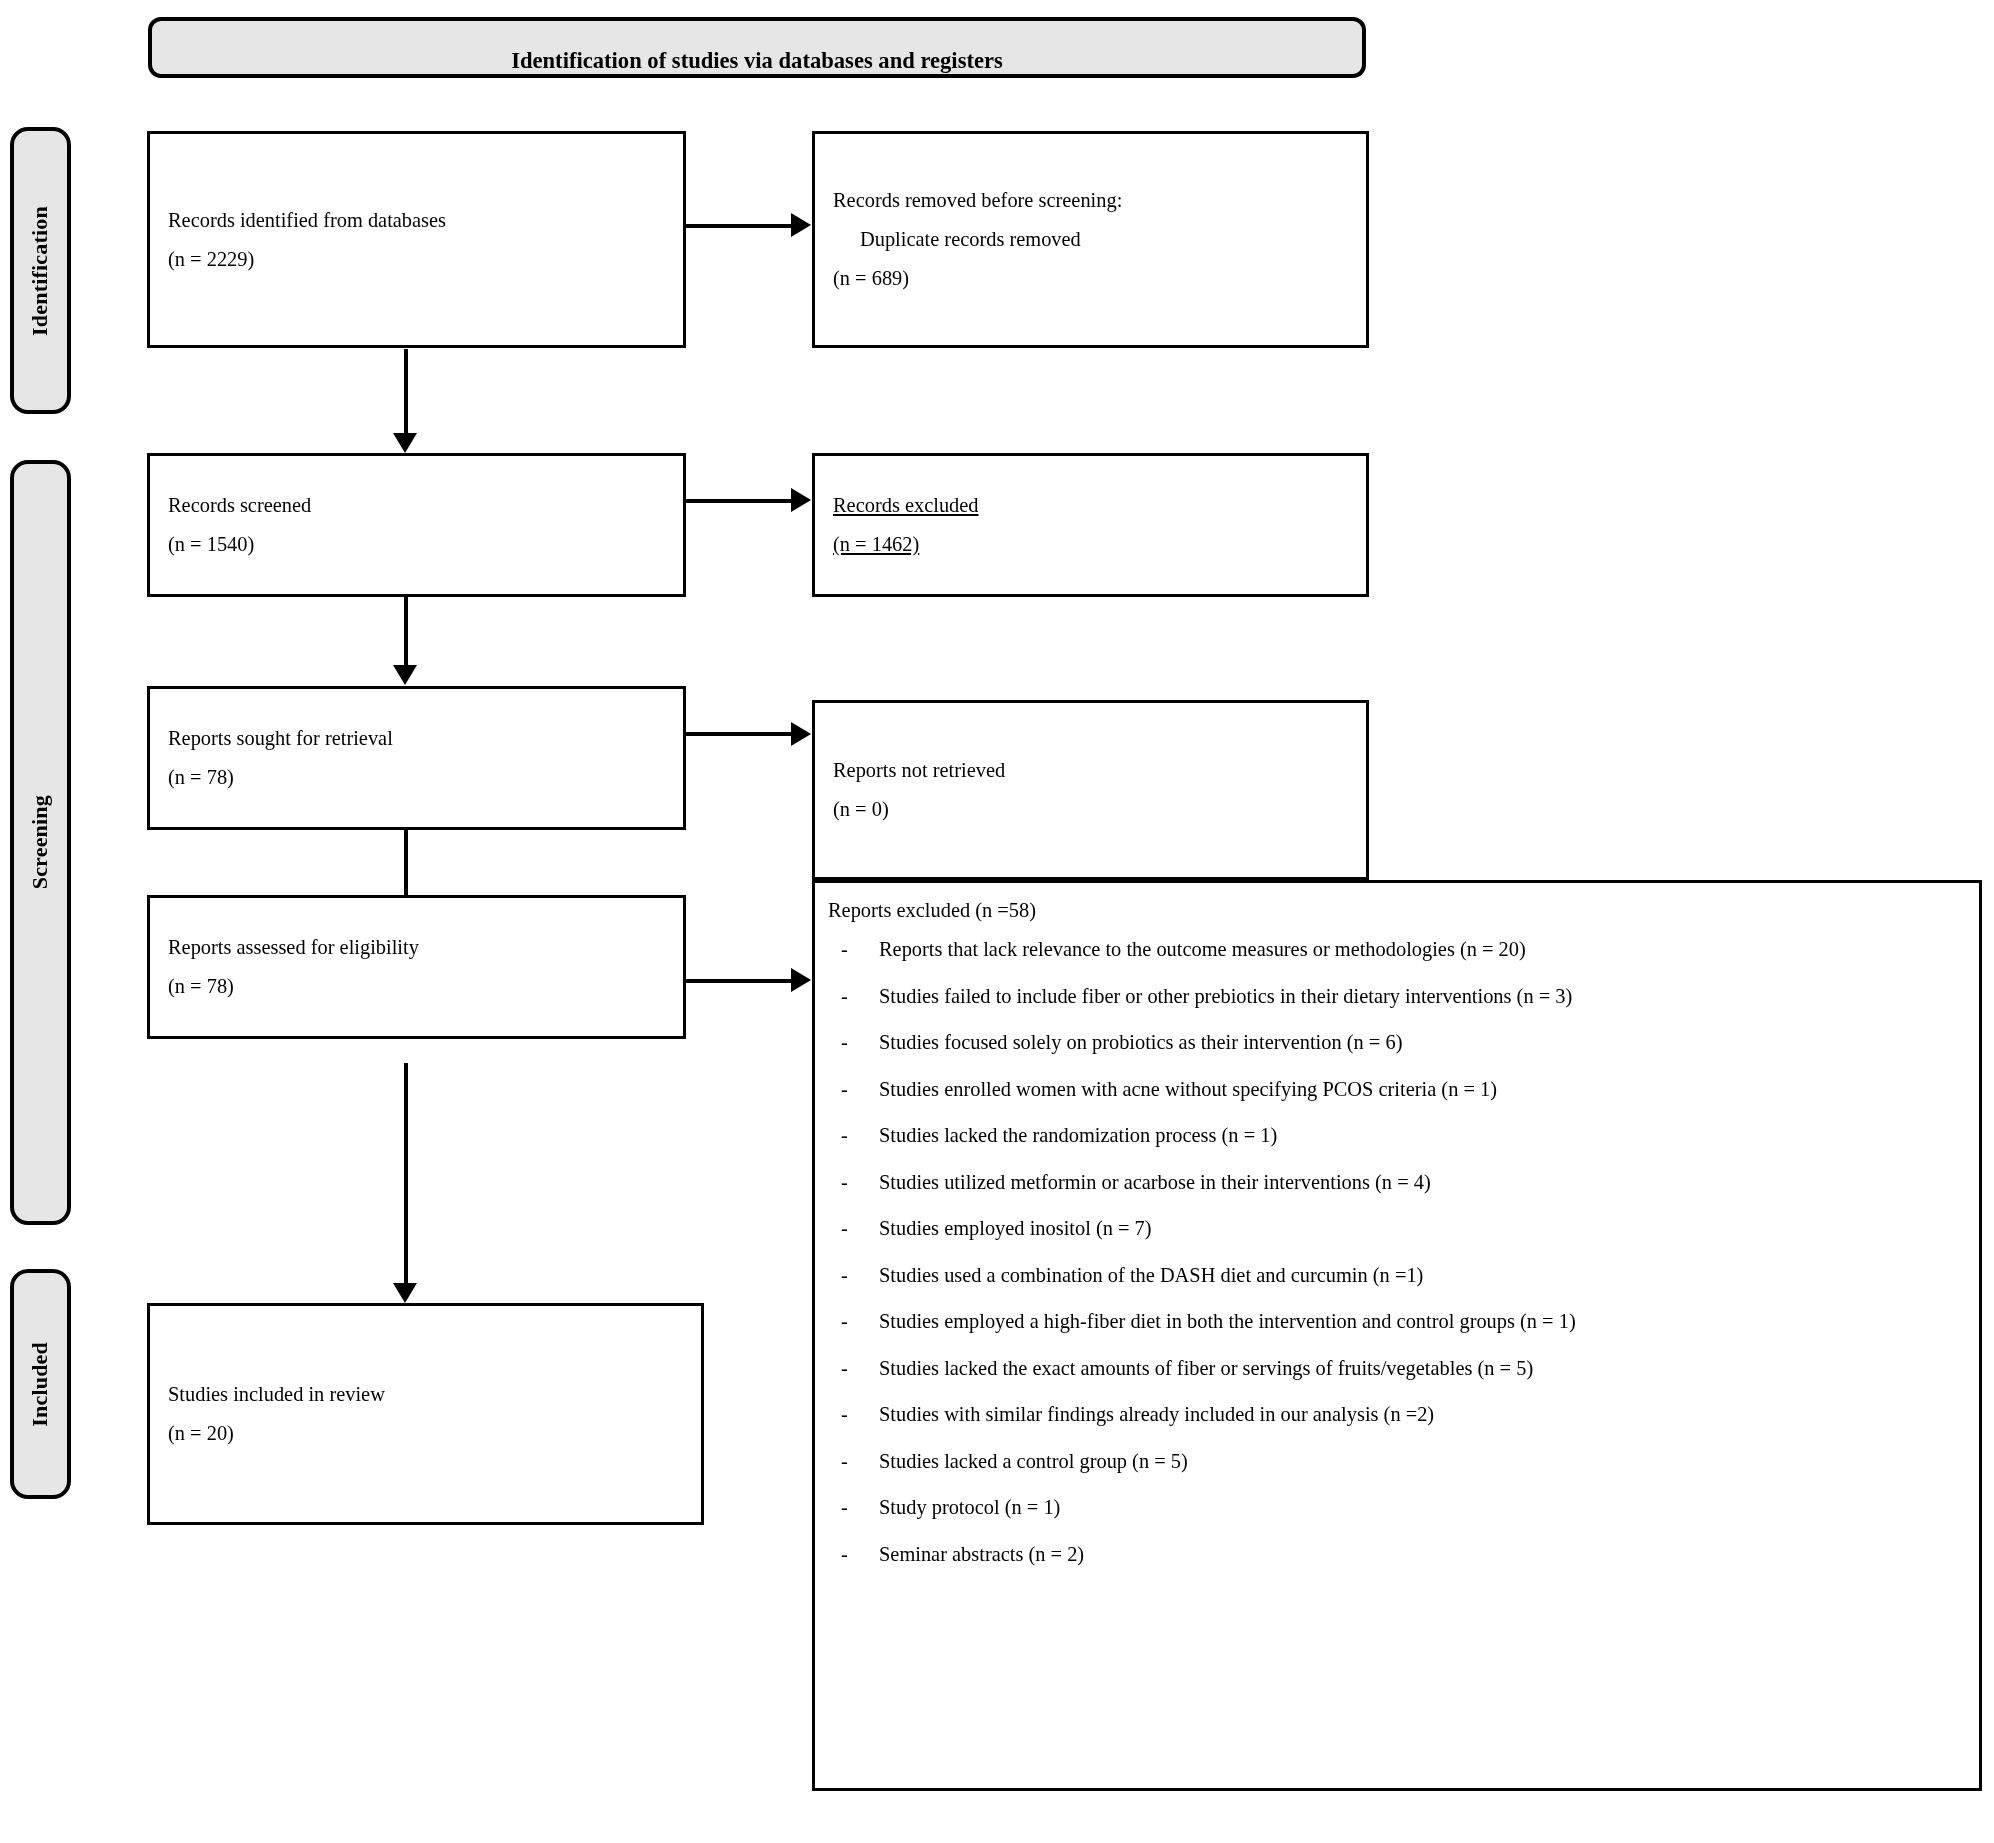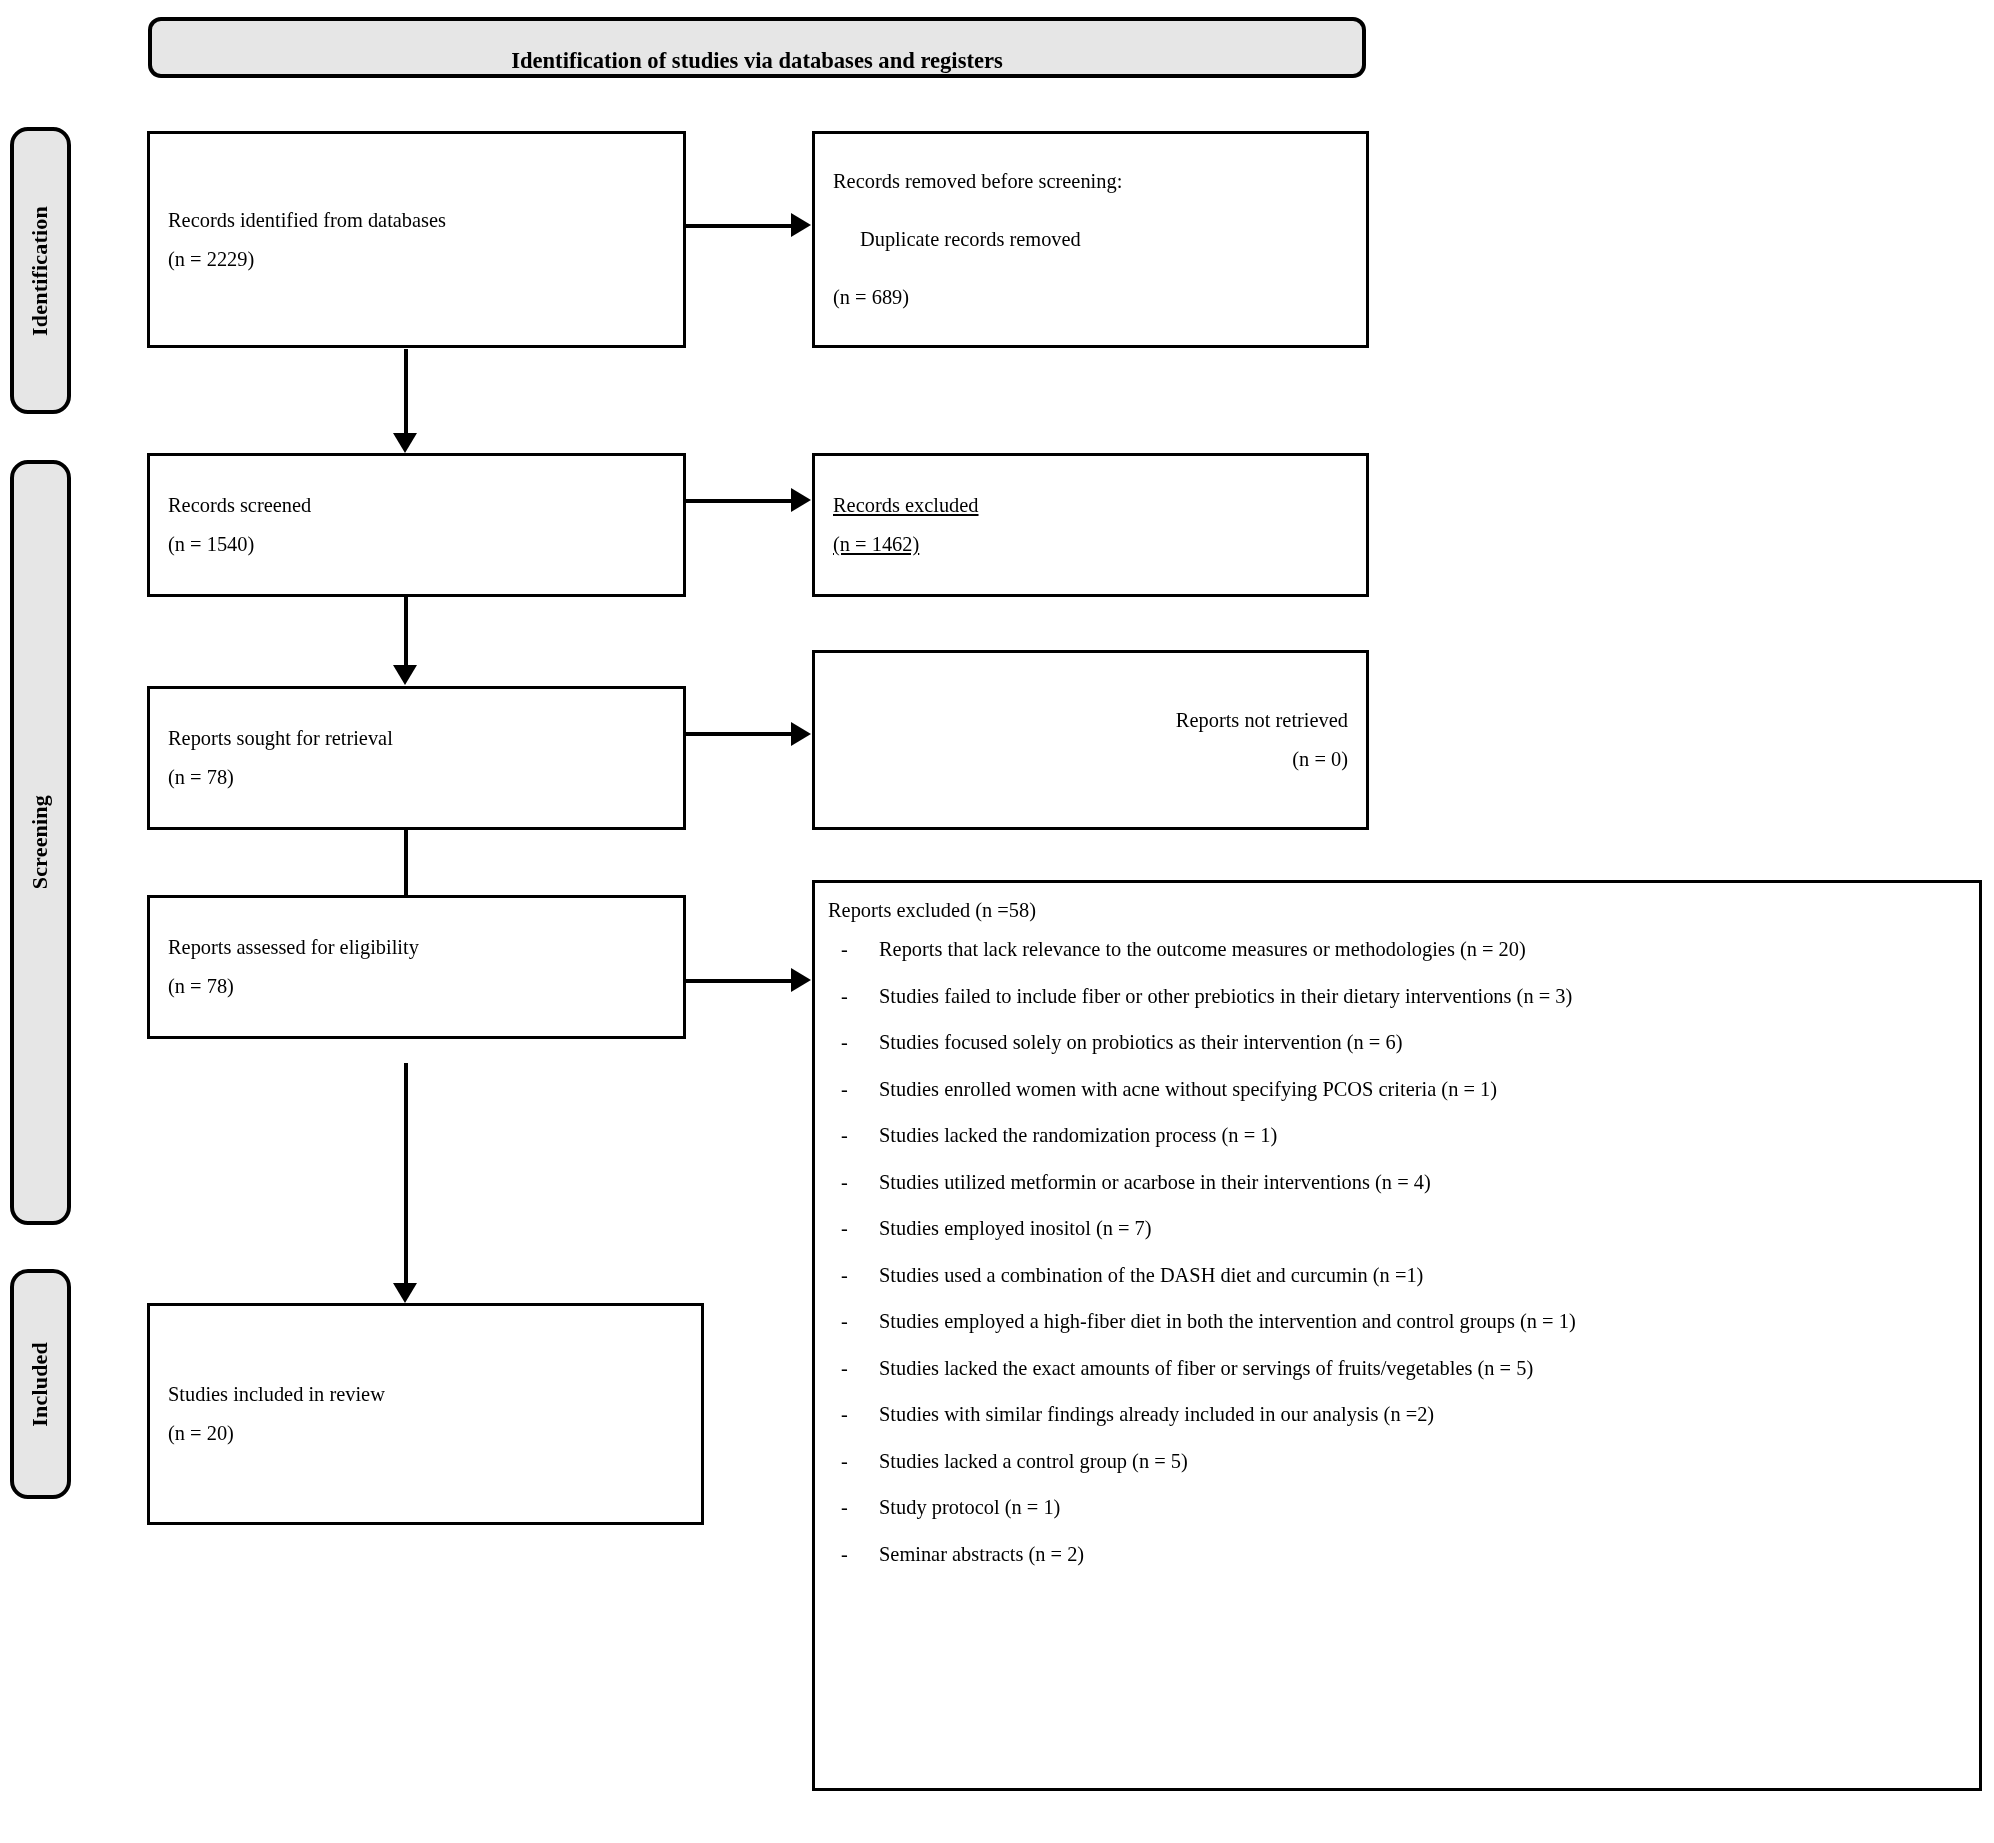--- a/index.html
+++ b/index.html
@@ -155,21 +155,21 @@
   </div>
 
   <div class="abs box" style="left:147px; top:131px; width:539px; height:217px;">
     <p class="box-line">Records identified from databases</p>
     <p class="box-line gap-top">(n = 2229)</p>
   </div>
 
   <div class="abs h-line" style="left:686px; top:224px; width:105px;"></div>
   <div class="abs arrow-right" style="left:791px; top:213px;"></div>
 
-  <div class="abs box" style="left:812px; top:131px; width:557px; height:217px;gap:19px;">
+  <div class="abs box" style="left:812px; top:131px; width:557px; height:217px;">
     <p class="box-line">Records removed before screening:</p>
     <p class="box-line gap-top indent">Duplicate records removed</p>
     <p class="box-line gap-top">(n = 689)</p>
   </div>
 
   <div class="abs v-line" style="left:404px; top:349px; height:87px;"></div>
   <div class="abs arrow-down" style="left:393px; top:433px;"></div>
 
   <div class="abs box" style="left:147px; top:453px; width:539px; height:144px;">
     <p class="box-line">Records screened</p>
@@ -188,21 +188,21 @@
   <div class="abs arrow-down" style="left:393px; top:665px;"></div>
 
   <div class="abs box" style="left:147px; top:686px; width:539px; height:144px;">
     <p class="box-line">Reports sought for retrieval</p>
     <p class="box-line gap-top">(n = 78)</p>
   </div>
 
   <div class="abs h-line" style="left:686px; top:732px; width:105px;"></div>
   <div class="abs arrow-right" style="left:791px; top:722px;"></div>
 
-  <div class="abs box" style="left:812px; top:650px; width:557px; height:180px;text-align:right;">
+  <div class="abs box" style="left:812px; top:700px; width:557px; height:180px;">
     <p class="box-line">Reports not retrieved</p>
     <p class="box-line gap-top">(n = 0)</p>
   </div>
 
   <div class="abs v-line" style="left:404px; top:830px; height:70px;"></div>
   <div class="abs arrow-down" style="left:393px; top:898px;"></div>
 
   <div class="abs box" style="left:147px; top:895px; width:539px; height:144px;">
     <p class="box-line">Reports assessed for eligibility</p>
     <p class="box-line gap-top">(n = 78)</p>

